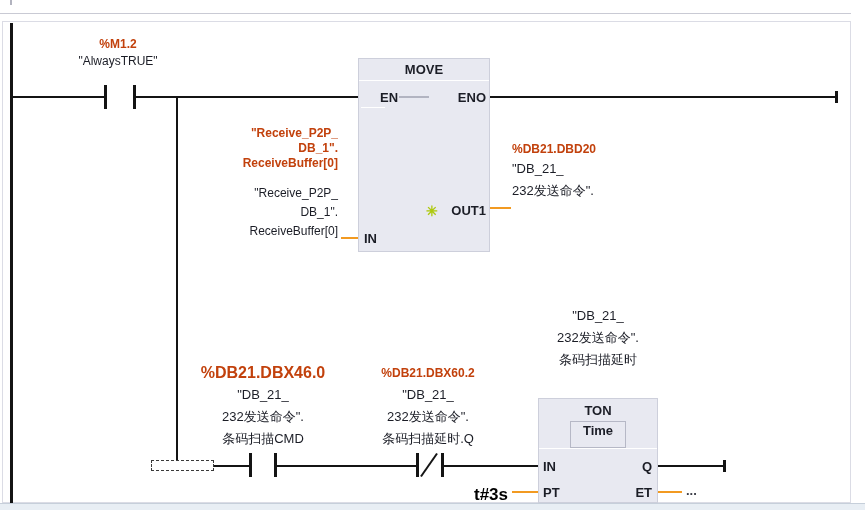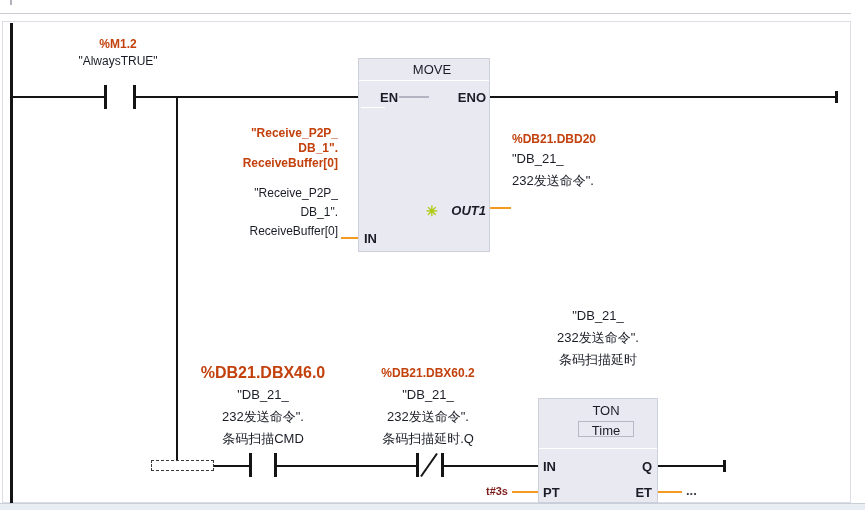--- a/index.html
+++ b/index.html
@@ -8,26 +8,26 @@
   .abs{position:absolute;}
   .wire{position:absolute;background:#141414;}
   .owire{position:absolute;background:#f29a21;}
   .cbar{position:absolute;background:#141414;width:3px;height:24px;}
   .teal{color:#c2410c;font-weight:bold;}
   .gray{color:#9fa1af;}
   .op{font-size:12px;line-height:16px;white-space:pre;}
   .opc{font-size:13px;line-height:22px;white-space:pre;}
   .pin{position:absolute;font-size:13px;font-weight:bold;color:#1b1d26;}
   .blk{position:absolute;background:#e8e9f1;border:1px solid #cdcfdb;box-sizing:border-box;}
-  .blktitle{font-size:13px;font-weight:normal;text-align:center;margin-left:8px;}
+  .blktitle{font-size:13px;font-weight:bold;text-align:center;}
   .wline{position:absolute;background:#ffffff;height:1px;}
   .tick{position:absolute;background:#141414;width:3px;height:12px;}
   .right{text-align:right;}
   .center{text-align:center;}
-  .const{color:#7f1d1d;font-weight:bold;font-size:11px;}
+  .const{color:#000000;font-weight:bold;font-size:17px;}
   .star{color:#aec90f;font-size:14px;font-weight:bold;}
   .dashbox{position:absolute;border:1px dashed #3a3a3a;background:#ffffff;box-sizing:border-box;}
 </style>
 </head>
 <body>
 
 <div class="abs" style="left:10px;top:0;width:2px;height:5px;background:#b2b3bf;"></div>
 <div class="abs" style="left:0;top:13px;width:851px;height:1px;background:#c9cad4;"></div>
 
 <div class="abs" style="left:2px;top:21px;width:849px;height:482px;background:#ffffff;border:1px solid #dbdce5;box-sizing:border-box;"></div>
@@ -49,39 +49,39 @@
 <div class="wire" style="left:176px;top:96px;width:2px;height:371px;"></div>
 
 <div class="blk" style="left:358px;top:58px;width:132px;height:194px;"></div>
 <div class="abs blktitle" style="left:358px;top:62px;width:132px;">MOVE</div>
 <div class="wline" style="left:359px;top:80px;width:130px;"></div>
 <div class="pin" style="left:364px;top:90px;padding-left:16px;">EN</div>
 <div class="abs" style="left:399px;top:96px;width:30px;height:2px;background:#b2b4c1;"></div>
 <div class="pin gray right" style="left:436px;top:90px;width:50px;">ENO</div>
 <div class="wline" style="left:361px;top:107px;width:24px;"></div>
 <div class="abs star" style="left:426px;top:203px;">✳</div>
-<div class="pin right" style="left:436px;top:203px;width:50px;font-style:italic;">OUT1</div>
+<div class="pin right" style="left:436px;top:203px;width:50px;">OUT1</div>
 <div class="pin" style="left:364px;top:231px;">IN</div>
 
 <div class="wire" style="left:490px;top:96px;width:347px;height:2px;"></div>
 <div class="tick" style="left:835px;top:91px;"></div>
 
 <div class="abs right" style="left:188px;top:126px;width:150px;">
   <span class="op teal" style="display:block;line-height:15px;">"Receive_P2P_</span>
   <span class="op teal" style="display:block;line-height:15px;">DB_1".</span>
   <span class="op teal" style="display:block;line-height:15px;">ReceiveBuffer[0]</span>
   <span class="op" style="display:block;line-height:19px;margin-top:13px;">"Receive_P2P_</span>
   <span class="op" style="display:block;line-height:19px;">DB_1".</span>
   <span class="op" style="display:block;line-height:19px;">ReceiveBuffer[0]</span>
 </div>
 <div class="owire" style="left:341px;top:237px;width:17px;height:2px;"></div>
 
 <div class="owire" style="left:490px;top:207px;width:21px;height:2px;"></div>
 <div class="abs" style="left:512px;top:131px;width:175px;">
-  <span class="op teal" style="display:block;line-height:17px;">%DB21.DBD20</span>
+  <span class="op teal" style="display:block;line-height:17px;margin-top:10px;">%DB21.DBD20</span>
   <span class="opc" style="display:block;">"DB_21_</span>
   <span class="opc" style="display:block;">232发送命令".</span>
 </div>
 
 <div class="wire" style="left:177px;top:465px;width:72px;height:2px;"></div>
 <div class="dashbox" style="left:151px;top:460px;width:63px;height:11px;"></div>
 
 <div>
   <div class="cbar" style="left:249px;top:453px;"></div>
   <div class="cbar" style="left:274px;top:453px;"></div>
@@ -110,21 +110,21 @@
 </div>
 
 <div class="abs center" style="left:518px;top:305px;width:160px;">
   <span class="opc" style="display:block;">"DB_21_</span>
   <span class="opc" style="display:block;">232发送命令".</span>
   <span class="opc" style="display:block;">条码扫描延时</span>
 </div>
 
 <div class="blk" style="left:538px;top:398px;width:120px;height:105px;"></div>
 <div class="abs blktitle" style="left:538px;top:403px;width:120px;">TON</div>
-<div class="abs blktitle" style="left:570px;top:421px;width:56px;height:16px;border:1px solid #b6b8c6;box-sizing:border-box;line-height:18px;">Time</div>
+<div class="abs blktitle" style="left:570px;top:421px;width:56px;height:27px;border:1px solid #b6b8c6;box-sizing:border-box;line-height:18px;">Time</div>
 <div class="wline" style="left:539px;top:448px;width:118px;"></div>
 <div class="pin" style="left:543px;top:459px;">IN</div>
 <div class="pin right" style="left:602px;top:459px;width:50px;">Q</div>
 <div class="pin" style="left:543px;top:485px;">PT</div>
 <div class="pin right" style="left:602px;top:485px;width:50px;">ET</div>
 
 <div class="abs right const" style="left:440px;top:485px;width:68px;">t#3s</div>
 <div class="owire" style="left:512px;top:491px;width:26px;height:2px;"></div>
 
 <div class="wire" style="left:658px;top:465px;width:68px;height:2px;"></div>

